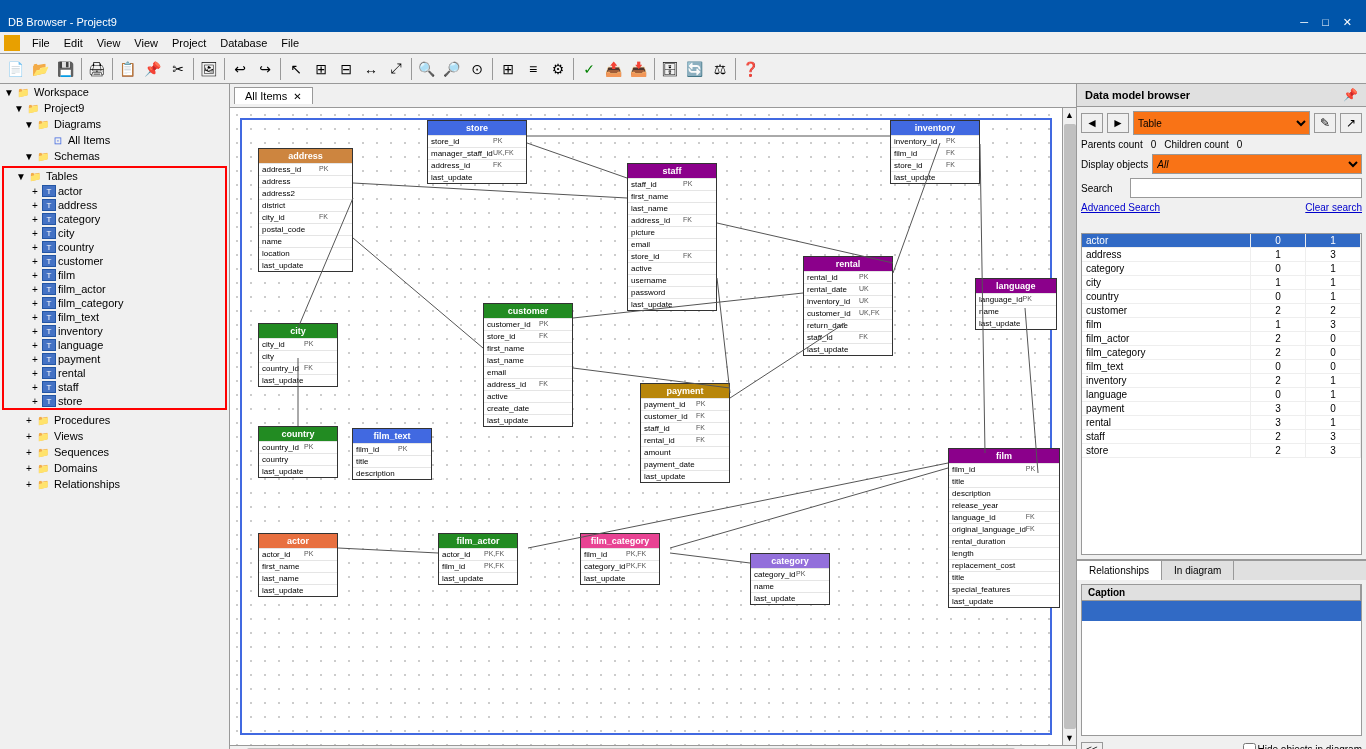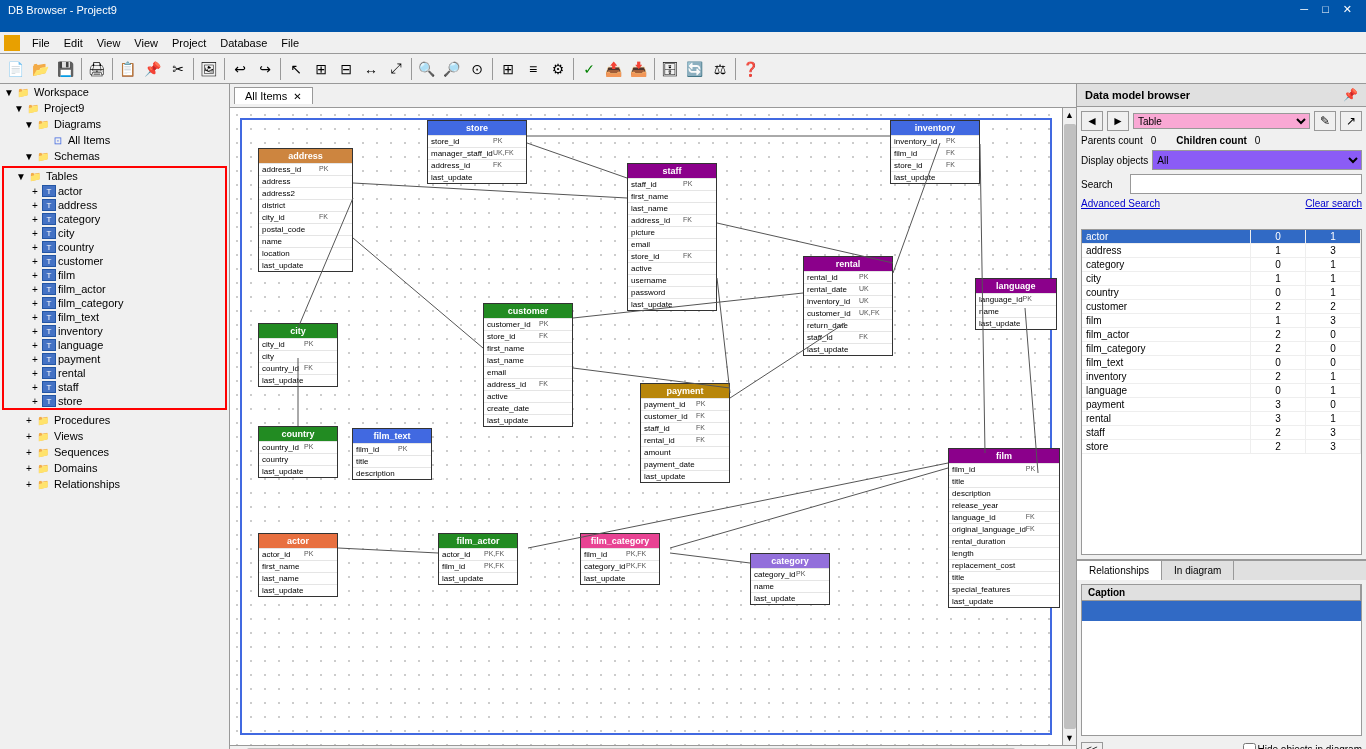--- a/index.html
+++ b/index.html
@@ -40,24 +40,24 @@
     .db-table .table-row { display: flex; padding: 1px 3px; border-top: 1px solid rgba(0,0,0,0.1); font-size: 8px; white-space: nowrap; }
     .db-table .col-name { flex: 1; }
     .db-table .col-key { width: 30px; font-size: 7px; color: #555; }
 
     
     .right-panel { width: 290px; background: #f0f0f0; border-left: 1px solid #999; display: flex; flex-direction: column; flex-shrink: 0; }
     .right-panel-header { padding: 4px 8px; font-weight: bold; font-size: 11px; background: #e0e0e0; border-bottom: 1px solid #999; display: flex; justify-content: space-between; align-items: center; }
     .right-panel-content { padding: 4px; flex: 1; display: flex; flex-direction: column; }
     .nav-row { display: flex; align-items: center; gap: 4px; margin-bottom: 4px; }
     .nav-btn { width: 22px; height: 20px; background: #f0f0f0; border: 1px solid #999; display: flex; align-items: center; justify-content: center; cursor: pointer; font-size: 12px; }
-    .type-select { flex: 1; height: 16px; border: 1px solid #999; background: #f9a8d4; font-size: 10px; }
+    .type-select { flex: 1; height: 24px; border: 1px solid #999; background: #f97316; font-size: 10px; }
     .info-row { display: flex; gap: 8px; margin-bottom: 4px; font-size: 10px; }
     .display-row { display: flex; align-items: center; gap: 4px; margin-bottom: 4px; font-size: 10px; }
-    .display-select { height: 20px; border: 1px solid #999; background: #8b5cf6; font-size: 10px; flex: 1; }
+    .display-select { height: 20px; border: 1px solid #999; background: #f97316; font-size: 10px; flex: 1; font-style: italic; }
     .search-row { display: flex; align-items: center; gap: 4px; margin-bottom: 4px; }
     .search-label { font-size: 10px; width: 45px; }
     .search-input { flex: 1; height: 20px; border: 1px solid #999; background: white; font-size: 10px; padding: 0 4px; }
     .advanced-row { display: flex; justify-content: space-between; margin-bottom: 20px; }
     .adv-link { font-size: 10px; color: #0000cc; cursor: pointer; text-decoration: underline; }
     .clear-link { font-size: 10px; color: #0000cc; cursor: pointer; text-decoration: underline; }
 
     
     .table-list { flex: 1; overflow-y: auto; border: 1px solid #999; background: white; }
     .table-list-header { display: flex; background: #e0e0e0; border-bottom: 1px solid #999; font-size: 10px; font-weight: bold; }
@@ -85,21 +85,21 @@
     .bottom-right-section { display: flex; flex-direction: column; height: 200px; border-top: 1px solid #999; }
     .bottom-nav { display: flex; align-items: center; padding: 2px 4px; gap: 2px; font-size: 10px; }
 
     .arrow-btn { background: #f0f0f0; border: 1px solid #999; font-size: 10px; cursor: pointer; padding: 1px 4px; }
 
     .diagram-outer { display: flex; flex: 1; position: relative; overflow: hidden; }
   </style>
 </head>
 <body>
 
-<div style="background: #0055aa; color: white; height: 22px; display: flex; align-items: flex-end; padding: 16px 8px; font-size: 11px; justify-content: space-between;">
+<div style="background: #0055aa; color: white; height: 22px; display: flex; align-items: flex-start; padding: 16px 8px; font-size: 11px; justify-content: space-between;">
   <span>DB Browser - Project9</span>
   <div style="display: flex; gap: 2px;">
     <span style="cursor:pointer; padding: 0 6px;">─</span>
     <span style="cursor:pointer; padding: 0 6px;">□</span>
     <span style="cursor:pointer; padding: 0 6px;">✕</span>
   </div>
 </div>
 
 <div class="menu-bar">
   <span class="app-icon" style="font-size:9px;"></span>
@@ -802,21 +802,21 @@
         <select class="type-select">
           <option>Table</option>
         </select>
         <div class="nav-btn">✎</div>
         <div class="nav-btn">↗</div>
       </div>
 
       <div class="info-row">
         <span>Parents count</span>
         <span>0</span>
-        <span style="margin-left:12px;font-weight:bold;">Children count</span>
+        <span style="">Children count</span>
         <span>0</span>
       </div>
 
       <div class="display-row">
         <span>Display objects</span>
         <select class="display-select">
           <option>All</option>
         </select>
       </div>
 

